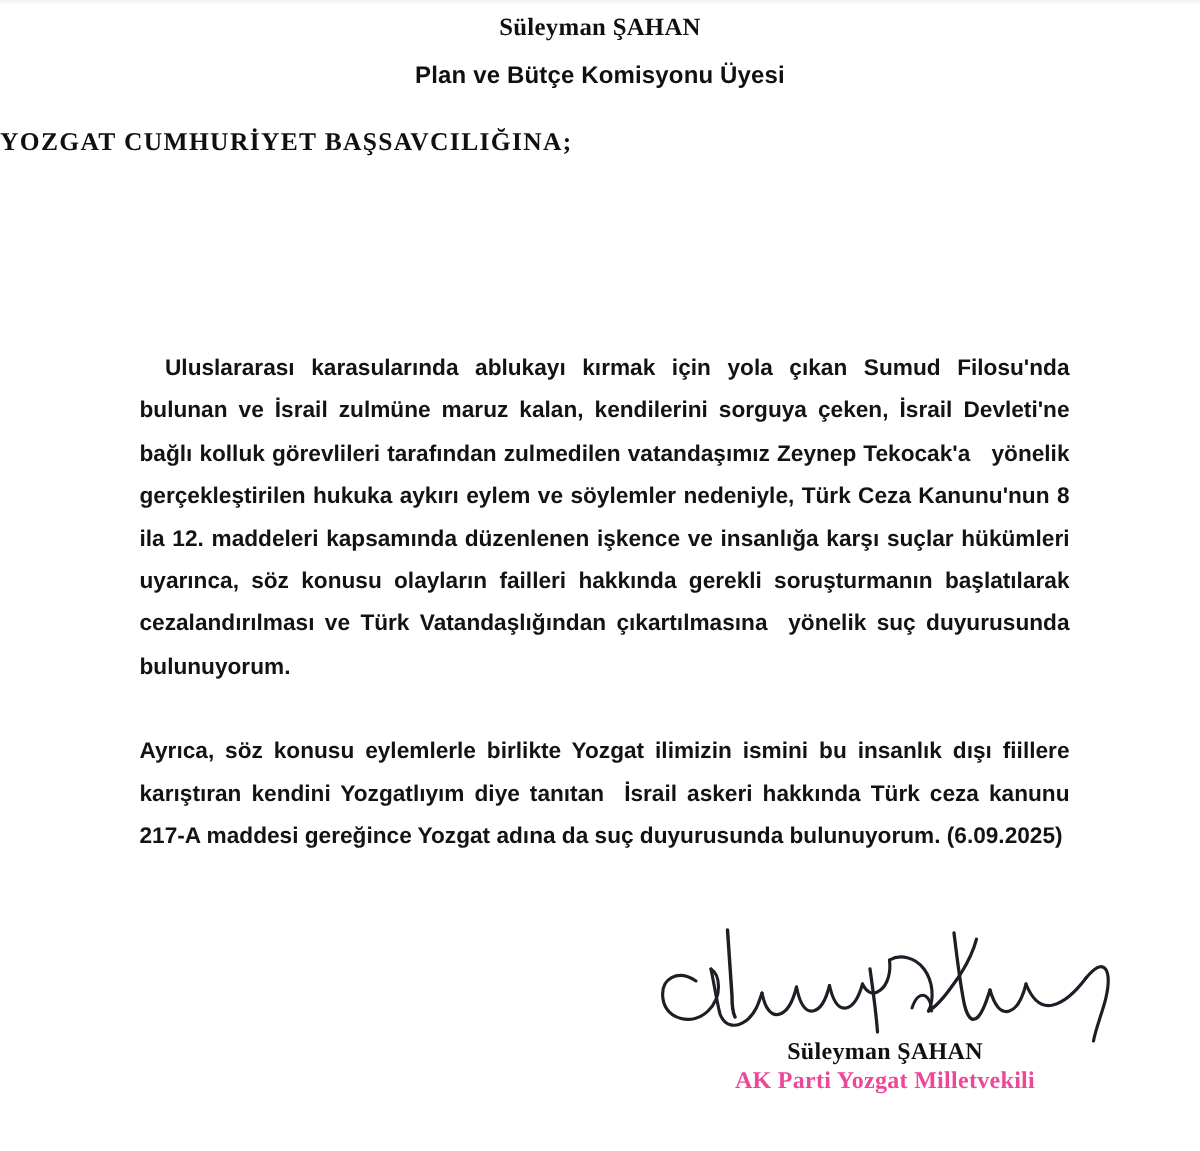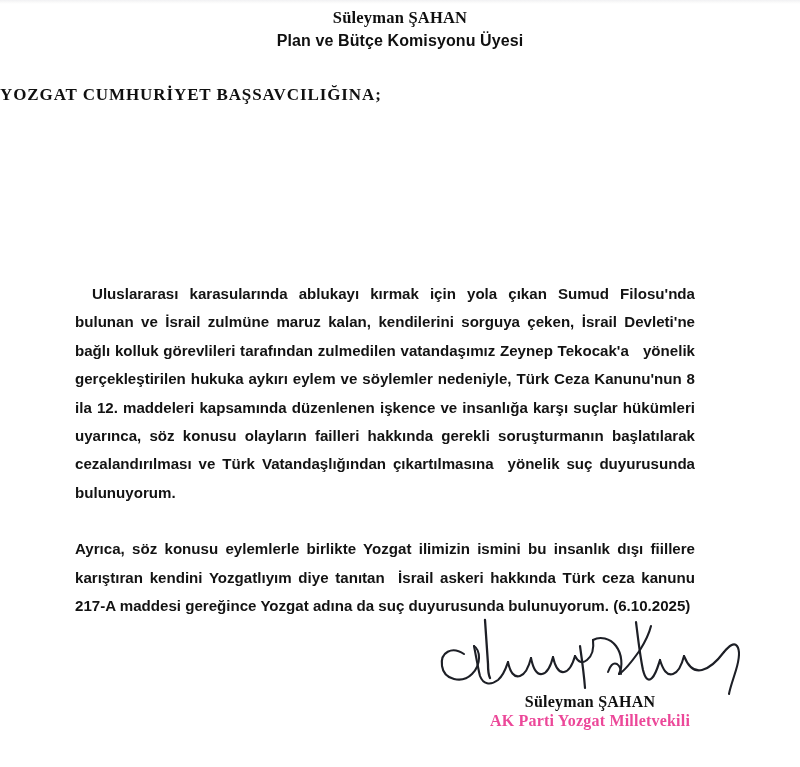--- a/index.html
+++ b/index.html
@@ -46,44 +46,43 @@
     letter-spacing: 0.2px;
     color: #101010;
   }
   .lh-sans {
     font-family: "Liberation Sans", sans-serif;
     font-weight: bold;
     font-size: 16px;
     line-height: 22px;
     letter-spacing: 0.1px;
     color: #101010;
-    margin-top: 2px;
+    margin-top: 12px;
   }
 
   
   .addressee {
     position: absolute;
     top: 85px;
     left: 0;
     width: 800px;
     text-align: left;
     font-family: "Liberation Serif", serif;
     font-weight: bold;
     font-size: 17px;
     letter-spacing: 0.9px;
     color: #101010;
   }
 
   
   .body-block {
     position: absolute;
     top: 232px;
-    left: 75px;
+    left: 93px;
     width: 620px;
-    margin-top: 48px;
   }
   .para {
     font-family: "Liberation Sans", sans-serif;
     font-weight: bold;
     font-size: 15.1px;
     line-height: 28.4px;
     text-align: justify;
     text-justify: inter-word;
     color: #131313;
     margin: 0;
@@ -144,21 +143,21 @@
   <div class="letterhead">
     <div class="lh-serif">Süleyman ŞAHAN</div>
     <div class="lh-sans">Plan ve Bütçe Komisyonu Üyesi</div>
   </div>
 
   <div class="addressee">YOZGAT CUMHURİYET BAŞSAVCILIĞINA;</div>
 
   <div class="body-block">
     <p class="para first">Uluslararası karasularında ablukayı kırmak için yola çıkan Sumud Filosu'nda bulunan ve İsrail zulmüne maruz kalan, kendilerini sorguya çeken, İsrail Devleti'ne bağlı kolluk görevlileri tarafından zulmedilen vatandaşımız Zeynep Tekocak'a   yönelik gerçekleştirilen hukuka aykırı eylem ve söylemler nedeniyle, Türk Ceza Kanunu'nun 8 ila 12. maddeleri kapsamında düzenlenen işkence ve insanlığa karşı suçlar hükümleri uyarınca, söz konusu olayların failleri hakkında gerekli soruşturmanın başlatılarak cezalandırılması ve Türk Vatandaşlığından çıkartılmasına  yönelik suç duyurusunda bulunuyorum.</p>
     <div class="para-gap"></div>
-    <p class="para">Ayrıca, söz konusu eylemlerle birlikte Yozgat ilimizin ismini bu insanlık dışı fiillere karıştıran kendini Yozgatlıyım diye tanıtan  İsrail askeri hakkında Türk ceza kanunu 217-A maddesi gereğince Yozgat adına da suç duyurusunda bulunuyorum. (6.10.2025)</p>
+    <p class="para">Ayrıca, söz konusu eylemlerle birlikte Yozgat ilimizin ismini bu insanlık dışı fiillere karıştıran kendini Yozgatlıyım diye tanıtan  İsrail askeri hakkında Türk ceza kanunu 217-A maddesi gereğince Yozgat adına da suç duyurusunda bulunuyorum. (6.09.2025)</p>
   </div>
 
   <div class="signature-area">
     <svg class="sig-ink" viewBox="0 0 320 86">
       <path d="M34 42 C22 34, 10 40, 12 54 C14 68, 32 72, 42 62 C52 52, 50 38, 44 34" stroke-width="2.1"></path>
       <path d="M44 34 C46 44, 48 56, 50 64 C53 72, 60 74, 68 68 C74 63, 76 56, 78 50" stroke-width="2.1"></path>
       <path d="M55 8 C56 22, 57 38, 58 52 C58 60, 59 64, 60 66" stroke-width="2.3"></path>
       <path d="M78 50 C80 60, 84 66, 90 64 C96 62, 99 54, 101 46" stroke-width="2.1"></path>
       <path d="M101 46 C103 56, 106 63, 112 62 C118 61, 121 53, 123 45" stroke-width="2.1"></path>
       <path d="M123 45 C125 54, 128 61, 134 60 C140 59, 143 51, 145 44" stroke-width="2.1"></path>

